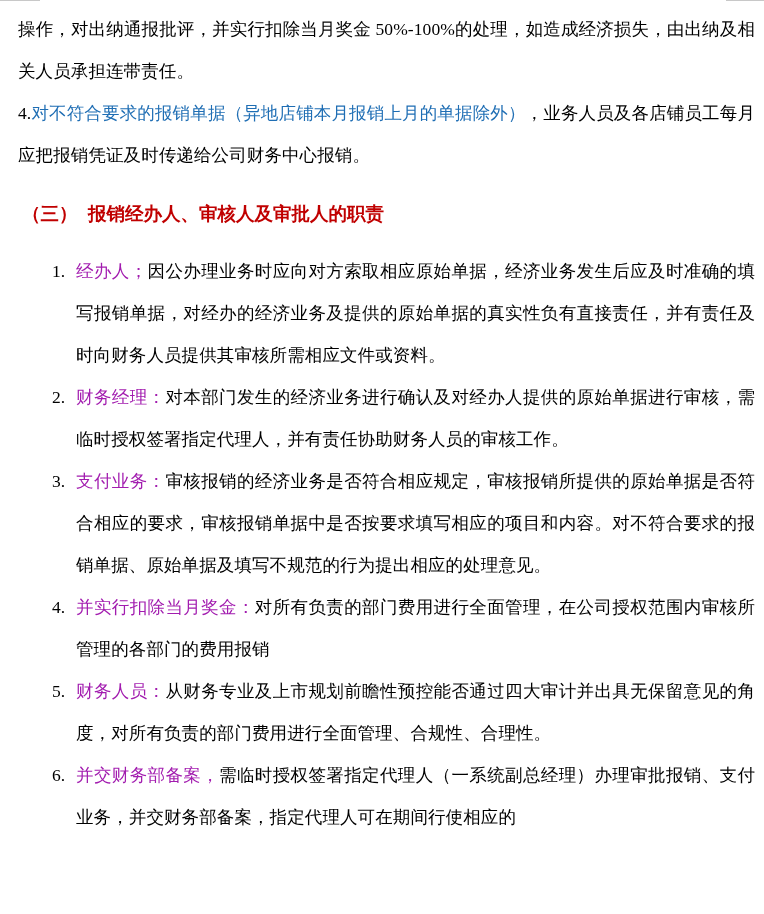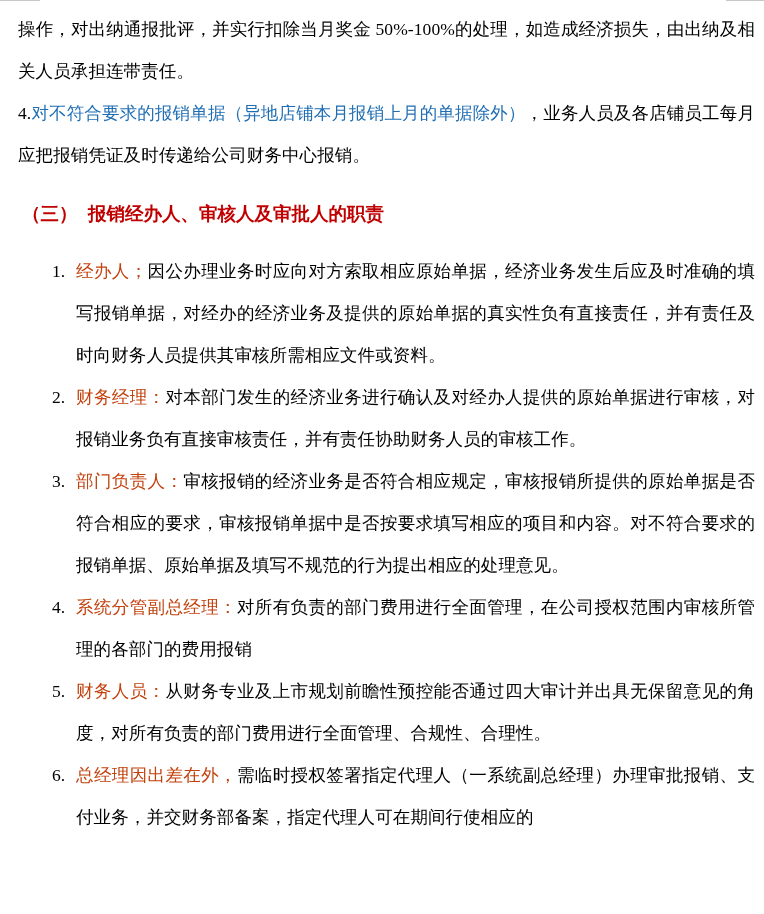--- a/index.html
+++ b/index.html
@@ -84,21 +84,21 @@
     left: 52px;
     top: 0;
     width: 20px;
     text-align: left;
     font-size: 17.5px;
     line-height: 42px;
     color: #000000;
   }
 
   .blue  { color: #1f6eb4; }
-  .lead  { color: #c2410c; }
+  .lead  { color: #a21caf; }
 
   
   .gap-before-heading { height: 14px; }
   .gap-after-heading  { height: 12px; }
 </style>
 </head>
 <body>
 
 <div class="page-edge left"></div>
 <div class="page-edge right"></div>
@@ -119,33 +119,33 @@
 
   <div class="gap-after-heading"></div>
 
   <ol class="num-list">
 
     <li>
       <span class="num">1.</span><span class="lead">经办人；</span><span>因公办理业务时应向对方索取相应原始单据，经济业务发生后应及时准确的填写报销单据，对经办的经济业务及提供的原始单据的真实性负有直接责任，并有责任及时向财务人员提供其审核所需相应文件或资料。</span>
     </li>
 
     <li>
-      <span class="num">2.</span><span class="lead">财务经理：</span><span>对本部门发生的经济业务进行确认及对经办人提供的原始单据进行审核，对报销业务负有直接审核责任，并有责任协助财务人员的审核工作。</span>
+      <span class="num">2.</span><span class="lead">财务经理：</span><span>对本部门发生的经济业务进行确认及对经办人提供的原始单据进行审核，需临时授权签署指定代理人，并有责任协助财务人员的审核工作。</span>
     </li>
 
     <li>
-      <span class="num">3.</span><span class="lead">部门负责人：</span><span>审核报销的经济业务是否符合相应规定，审核报销所提供的原始单据是否符合相应的要求，审核报销单据中是否按要求填写相应的项目和内容。对不符合要求的报销单据、原始单据及填写不规范的行为提出相应的处理意见。</span>
+      <span class="num">3.</span><span class="lead">支付业务：</span><span>审核报销的经济业务是否符合相应规定，审核报销所提供的原始单据是否符合相应的要求，审核报销单据中是否按要求填写相应的项目和内容。对不符合要求的报销单据、原始单据及填写不规范的行为提出相应的处理意见。</span>
     </li>
 
     <li>
-      <span class="num">4.</span><span class="lead">系统分管副总经理：</span><span>对所有负责的部门费用进行全面管理，在公司授权范围内审核所管理的各部门的费用报销</span>
+      <span class="num">4.</span><span class="lead">并实行扣除当月奖金：</span><span>对所有负责的部门费用进行全面管理，在公司授权范围内审核所管理的各部门的费用报销</span>
     </li>
 
     <li>
       <span class="num">5.</span><span class="lead">财务人员：</span><span>从财务专业及上市规划前瞻性预控能否通过四大审计并出具无保留意见的角度，对所有负责的部门费用进行全面管理、合规性、合理性。</span>
     </li>
 
     <li>
-      <span class="num">6.</span><span class="lead">总经理因出差在外，</span><span>需临时授权签署指定代理人（一系统副总经理）办理审批报销、支付业务，并交财务部备案，指定代理人可在期间行使相应的</span>
+      <span class="num">6.</span><span class="lead">并交财务部备案，</span><span>需临时授权签署指定代理人（一系统副总经理）办理审批报销、支付业务，并交财务部备案，指定代理人可在期间行使相应的</span>
     </li>
 
   </ol>
 </div>
 
 </body></html>

